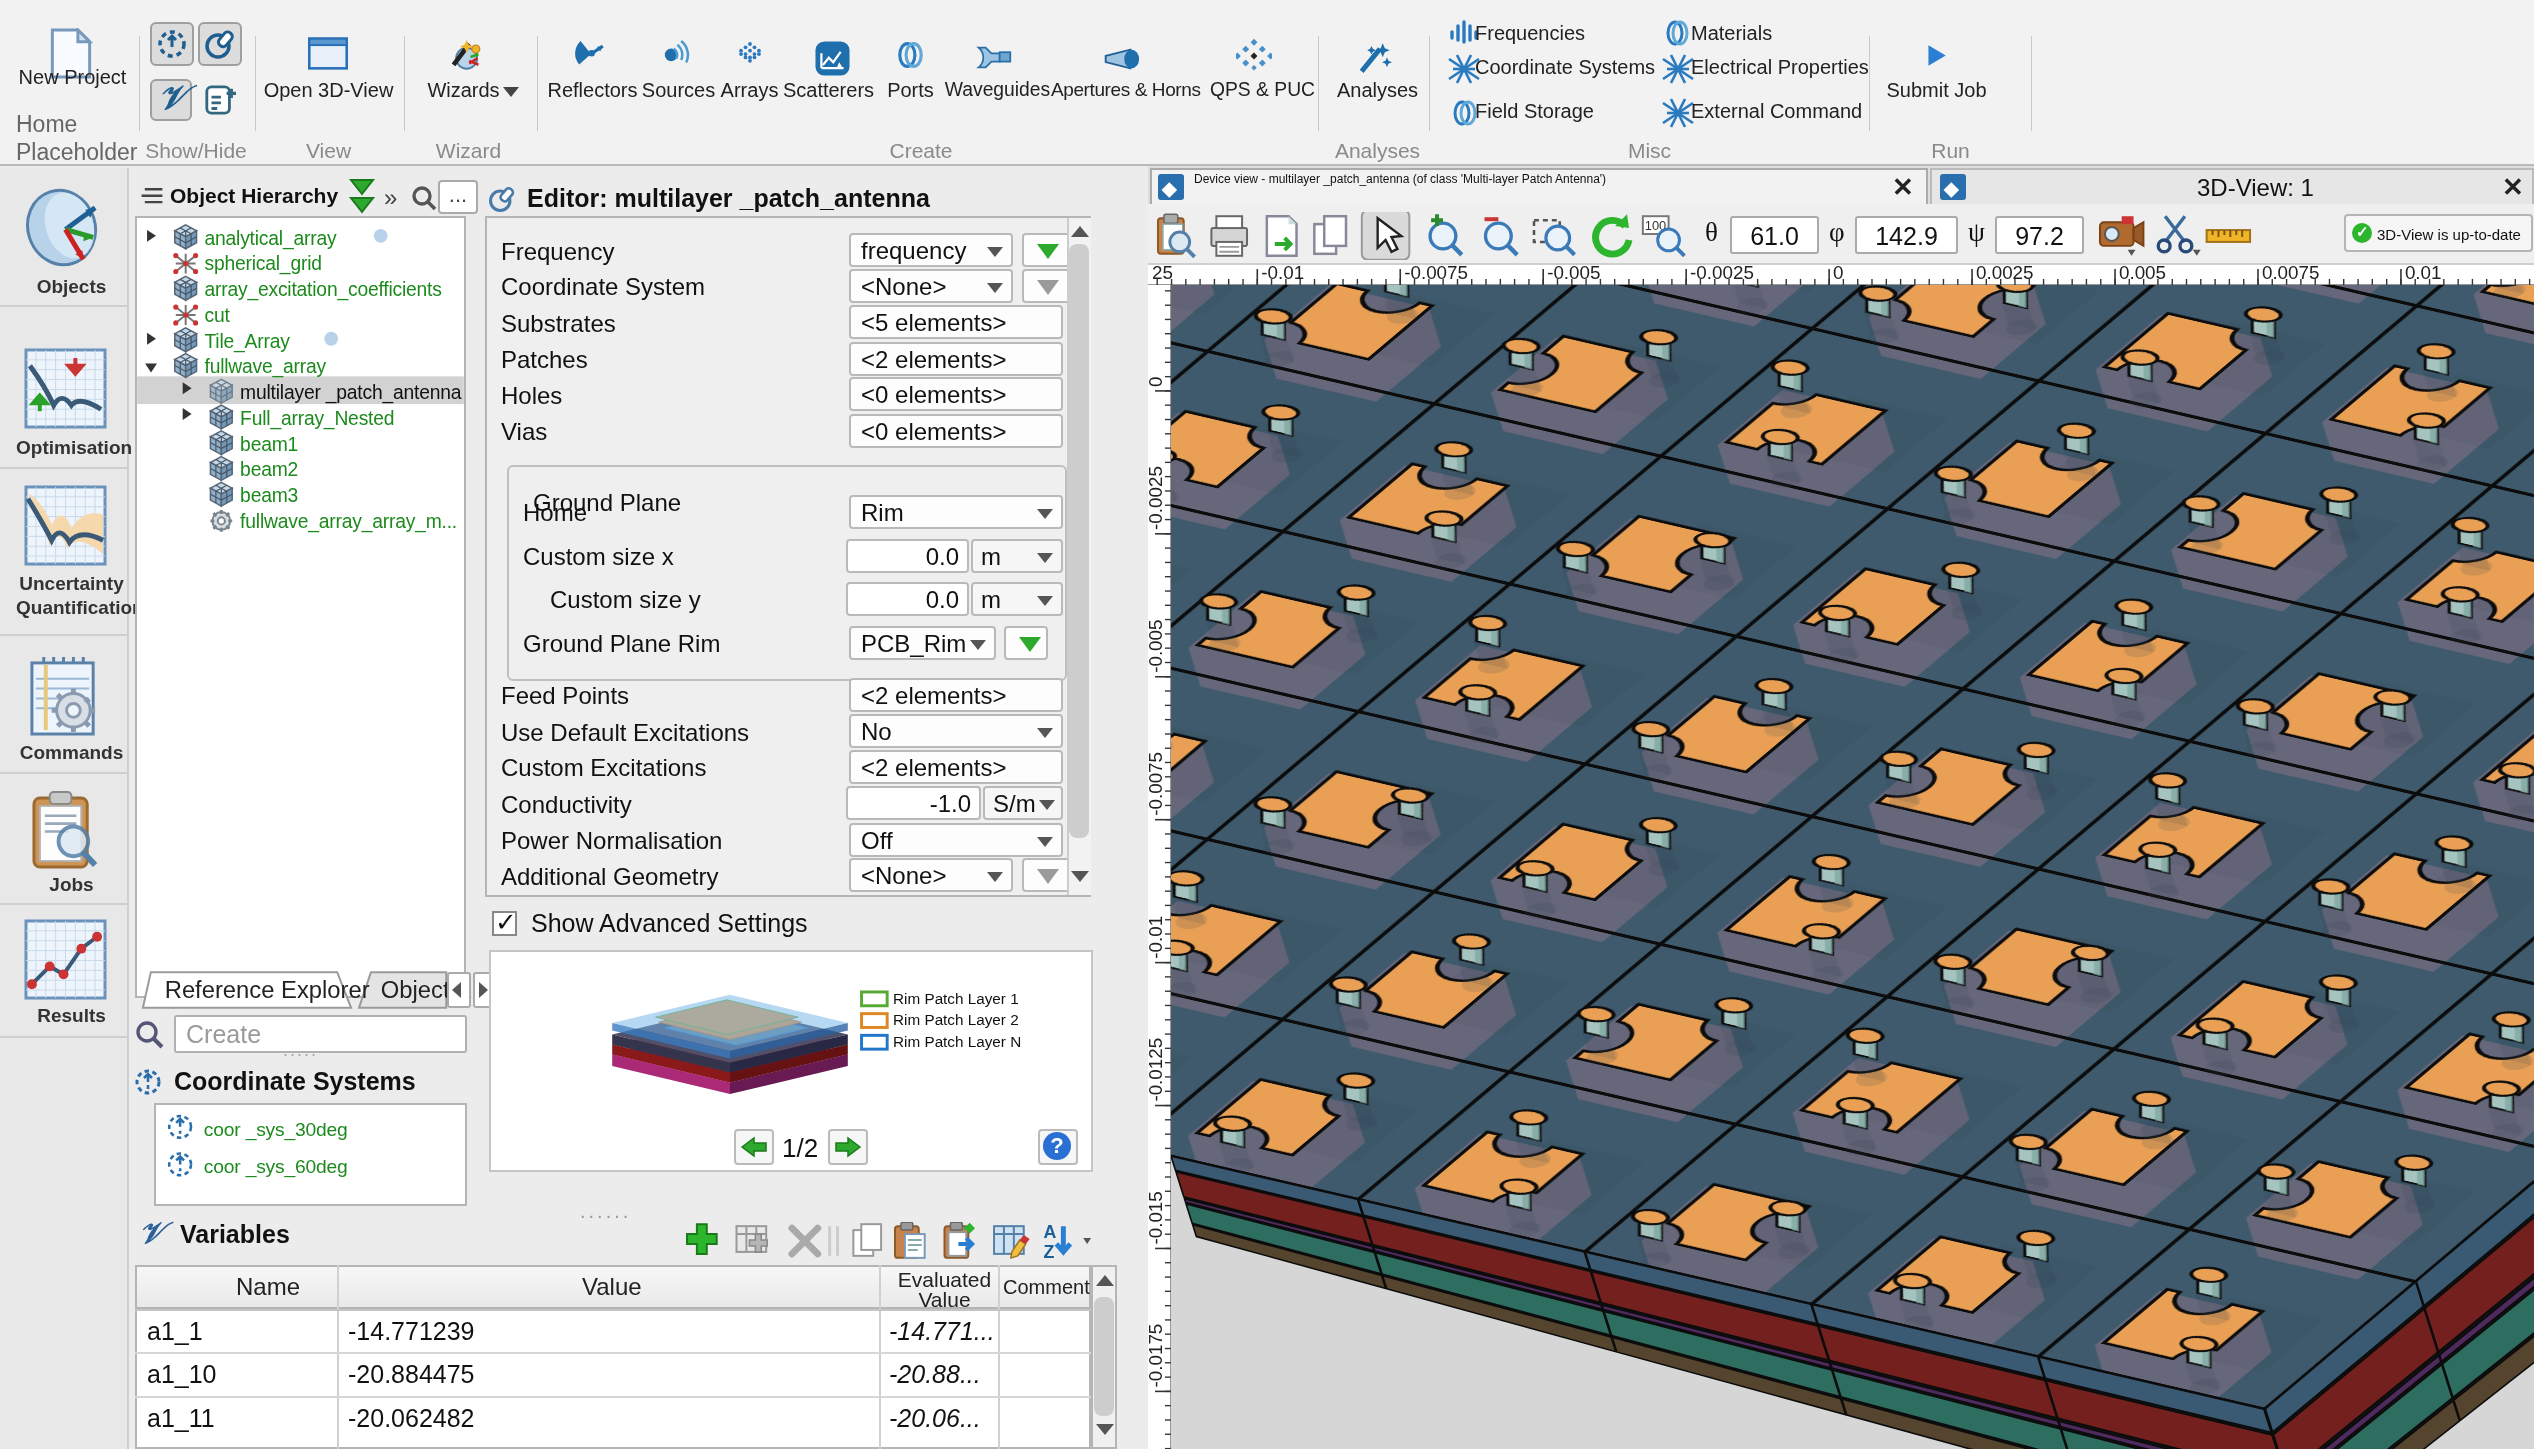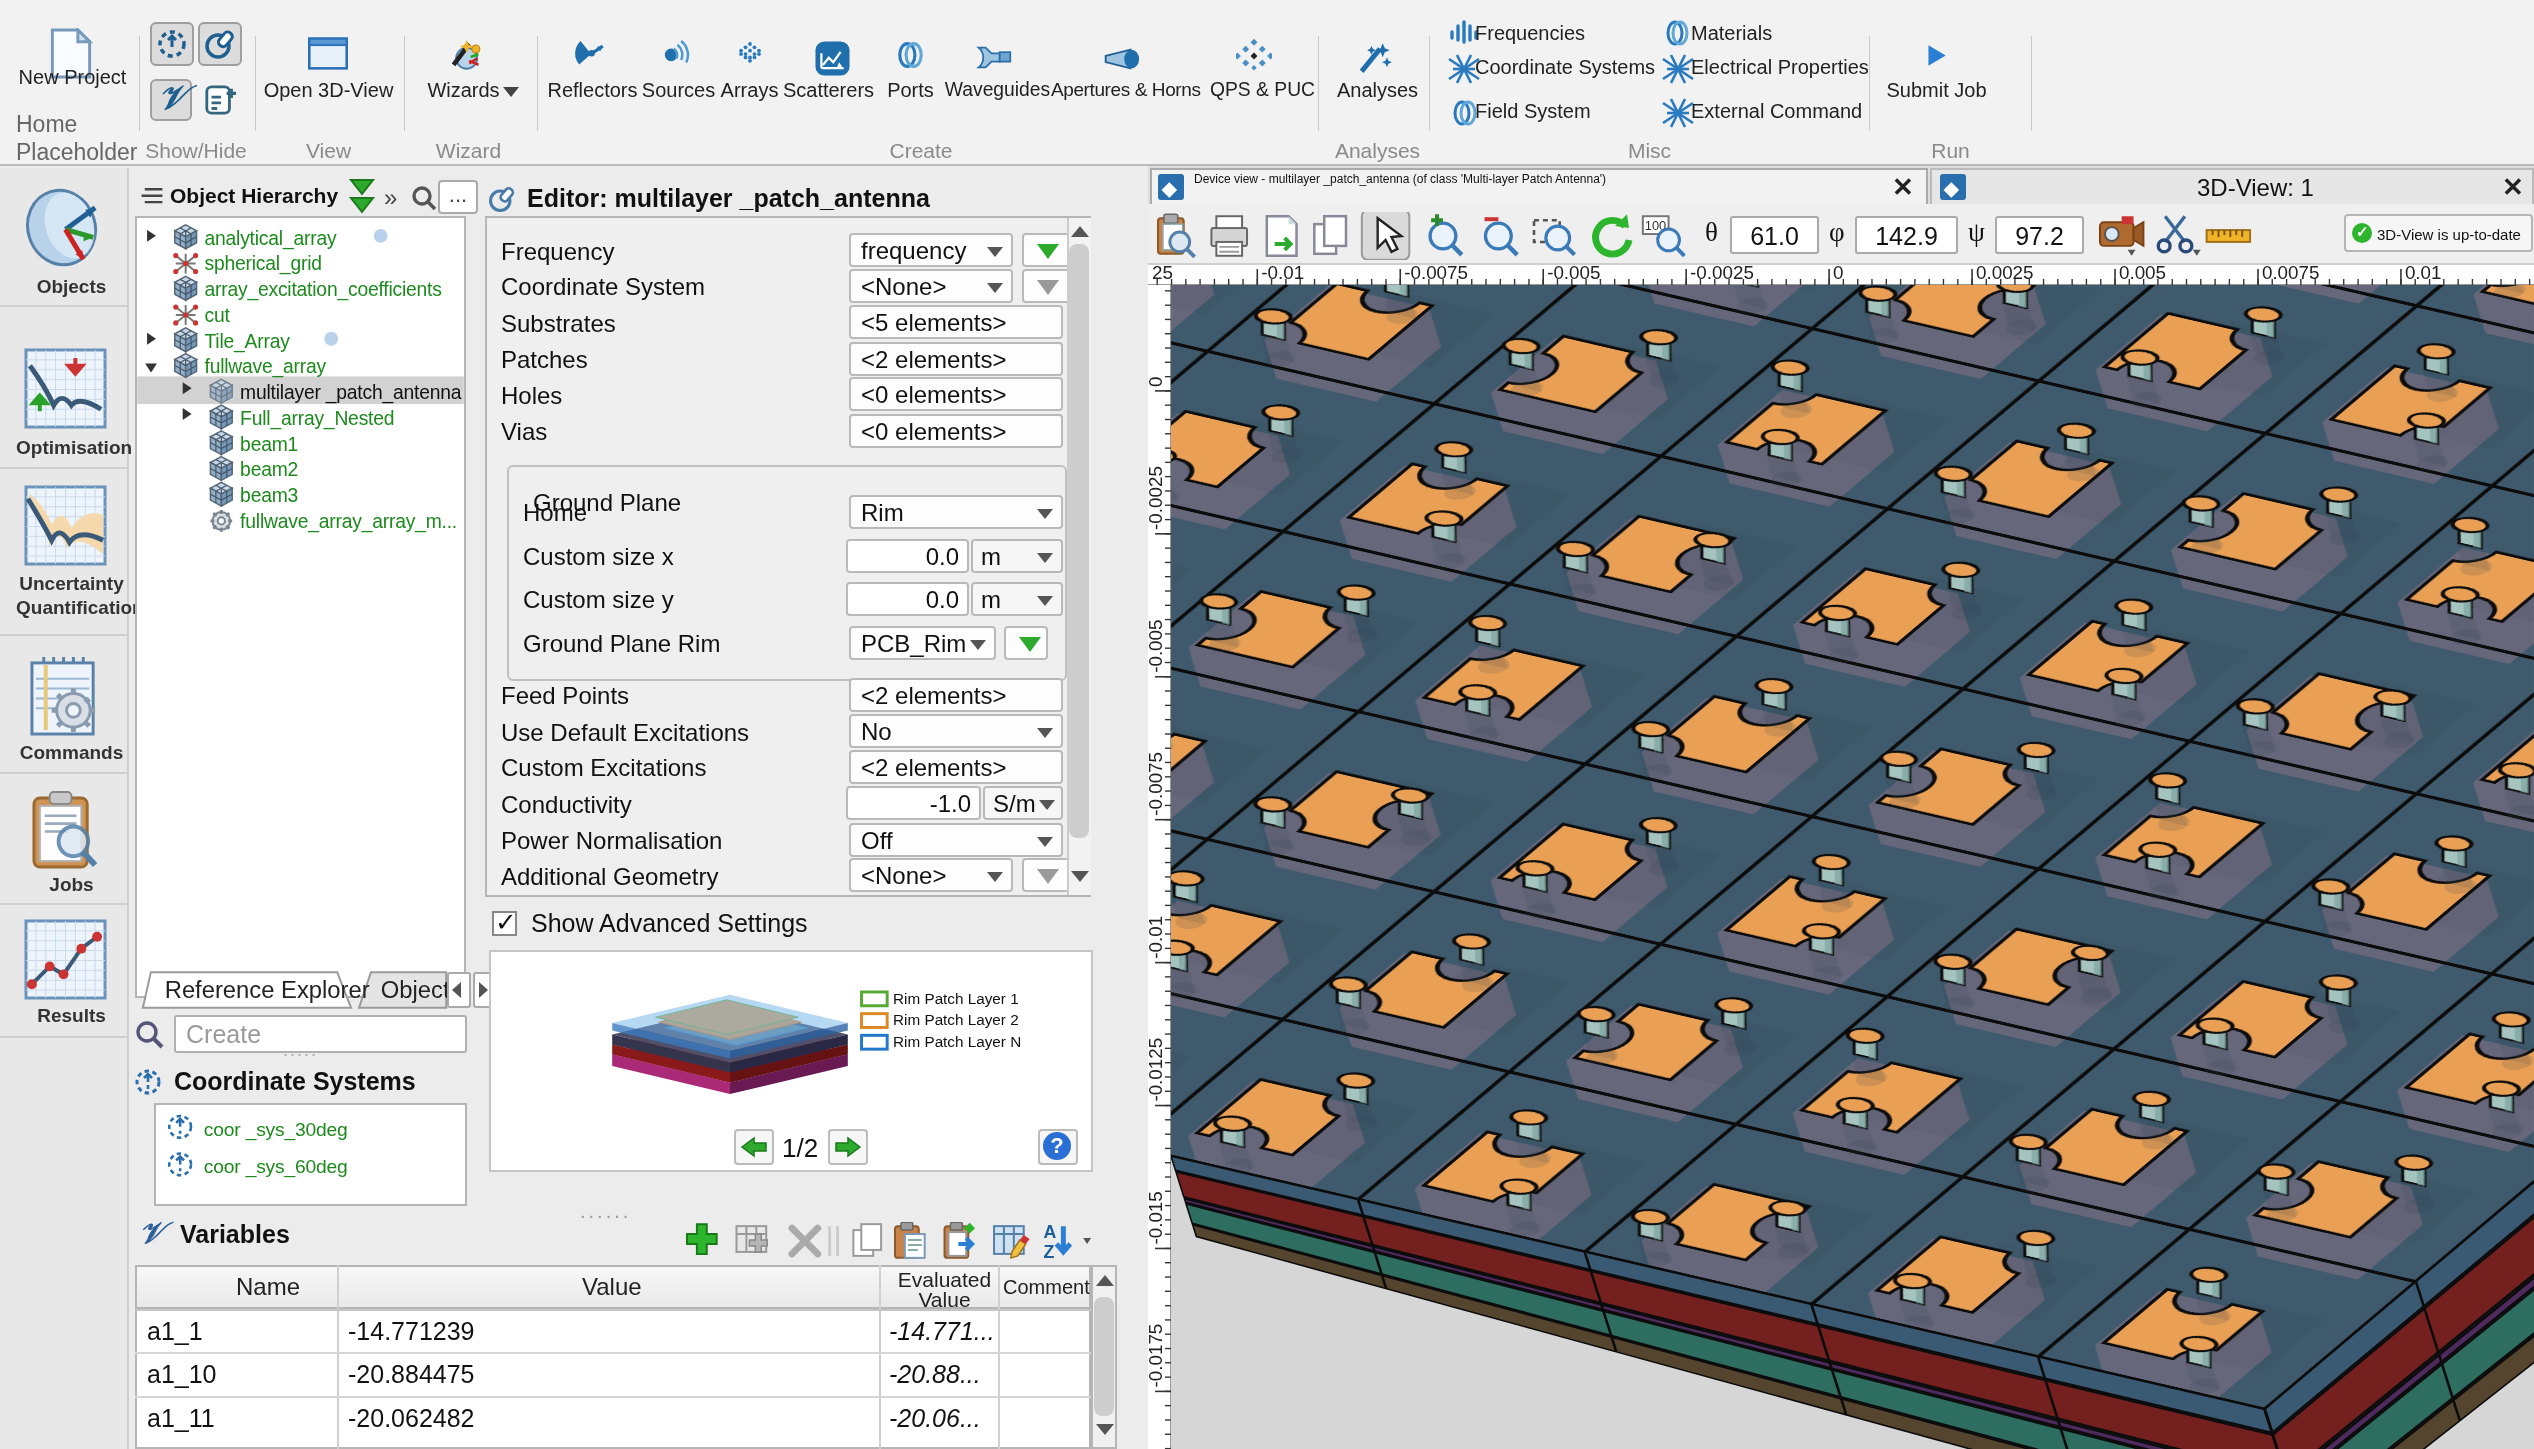--- a/index.html
+++ b/index.html
@@ -183,21 +183,21 @@
         <path d="M6 16 h22"></path>
         <path d="M10 2 l14 28"></path>
         <path d="M24 2 l-14 28"></path>
       </g>
     </svg>
   <div class="blabel" style="left:1475px;top:56px;text-align:left;font-size:20px;">Coordinate Systems</div>
   <svg class="abs" style="left:1451px;top:97px;" width="28" height="32" viewBox="0 0 28 32">
       <ellipse cx="11" cy="16" rx="7" ry="11" fill="none" stroke="#2a7abf" stroke-width="3"></ellipse>
       <ellipse cx="17" cy="16" rx="7" ry="11" fill="none" stroke="#5fa8d8" stroke-width="3"></ellipse>
     </svg>
-  <div class="blabel" style="left:1475px;top:100px;text-align:left;font-size:20px;">Field System</div>
+  <div class="blabel" style="left:1475px;top:100px;text-align:left;font-size:20px;">Field Storage</div>
   <svg class="abs" style="left:1663px;top:18px;" width="28" height="30" viewBox="0 0 28 30">
       <ellipse cx="12" cy="15" rx="7" ry="11" fill="none" stroke="#2a7abf" stroke-width="3"></ellipse>
       <ellipse cx="17" cy="15" rx="7" ry="11" fill="none" stroke="#5fa8d8" stroke-width="3"></ellipse>
     </svg>
   <div class="blabel" style="left:1691px;top:22px;text-align:left;font-size:20px;">Materials</div>
   <svg class="abs" style="left:1661px;top:53px;" width="34" height="32" viewBox="0 0 34 32">
       <g stroke="#2a7abf" stroke-width="2.6">
         <path d="M2 26 L32 6"></path>
         <path d="M2 6 L32 26"></path>
         <path d="M6 16 h22"></path>
@@ -484,21 +484,21 @@
   <div class="formlabel" style="left:501px;top:418px;">Vias</div>
   <div class="elembox" style="left:849px;top:414px;width:214px;">&lt;0 elements&gt;</div>
 
   <div class="abs" style="left:507px;top:465px;width:560px;height:216px;border:2px solid #c0c0c0;border-radius:6px;"></div>
   <div class="abs" style="left:525px;top:453px;background:#f0efef;padding:0 8px;font-size:24px;color:#111;margin-top:36px;">Ground Plane</div>
   <div class="formlabel" style="left:523px;top:499px;">Home</div>
   <div class="combo" style="left:849px;top:495px;width:214px;">Rim<div class="car"></div></div>
   <div class="formlabel" style="left:523px;top:543px;">Custom size x</div>
   <div class="numbox" style="left:846px;top:539px;width:123px;">0.0</div>
   <div class="unitbox" style="left:971px;top:539px;width:92px;">m<div class="car" style="position:absolute;right:8px;top:12px;width:0;height:0;border-left:8px solid transparent;border-right:8px solid transparent;border-top:10px solid #555;"></div></div>
-  <div class="formlabel" style="left:523px;top:586px;">Custom size y</div>
+  <div class="formlabel" style="left:550px;top:586px;">Custom size y</div>
   <div class="numbox" style="left:846px;top:582px;width:123px;">0.0</div>
   <div class="unitbox" style="left:971px;top:582px;width:92px;">m<div class="car" style="position:absolute;right:8px;top:12px;width:0;height:0;border-left:8px solid transparent;border-right:8px solid transparent;border-top:10px solid #555;"></div></div>
   <div class="formlabel" style="left:523px;top:630px;">Ground Plane Rim</div>
   <div class="combo" style="left:849px;top:626px;width:147px;">PCB_Rim<div class="car"></div></div>
   <div class="greenbtn" style="left:1004px;top:626px;width:44px;"></div>
 
   <div class="formlabel" style="left:501px;top:682px;">Feed Points</div>
   <div class="elembox" style="left:849px;top:678px;width:214px;">&lt;2 elements&gt;</div>
   <div class="formlabel" style="left:501px;top:719px;">Use Default Excitations</div>
   <div class="combo" style="left:849px;top:714px;width:214px;">No<div class="car"></div></div>

